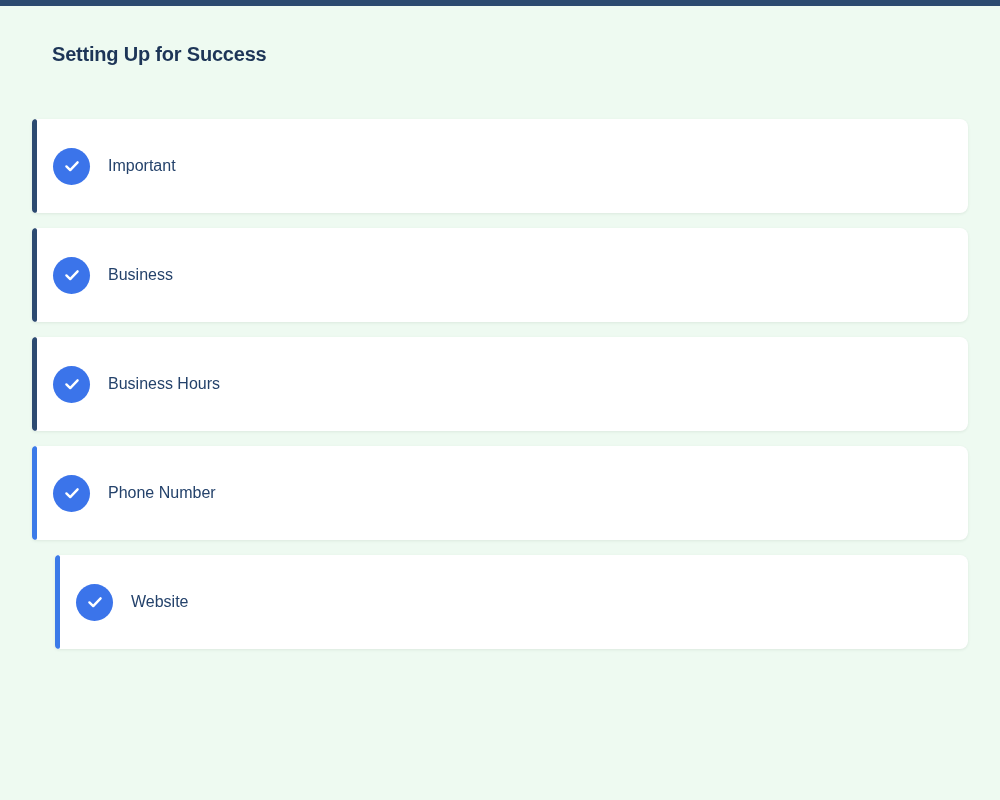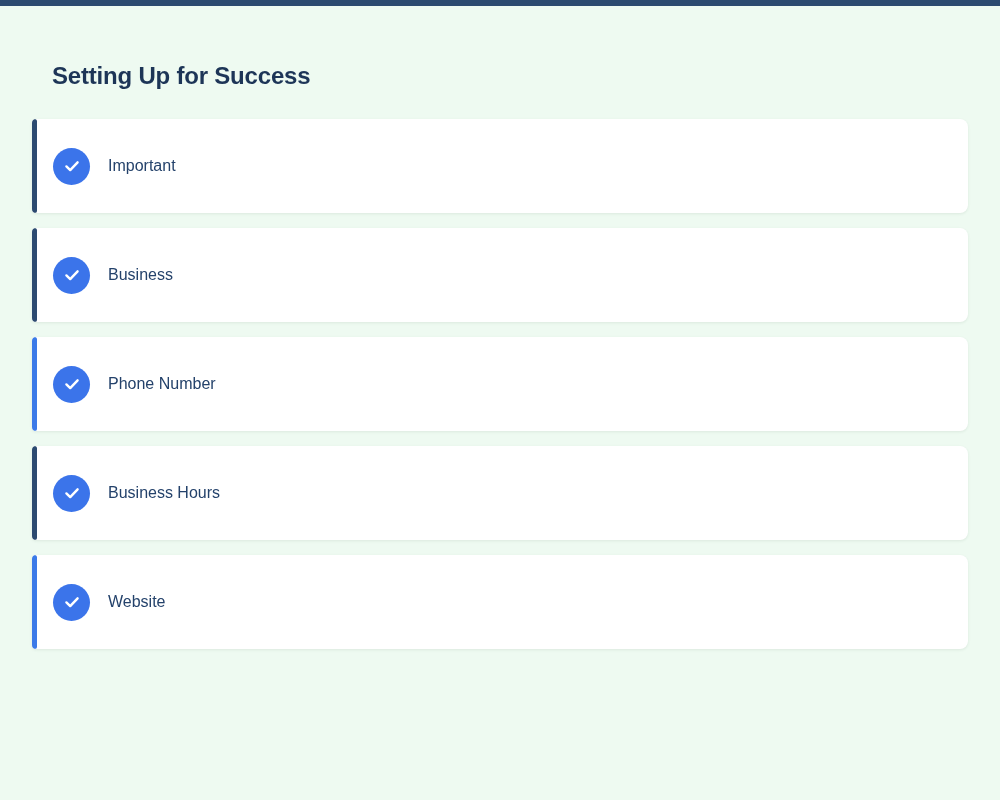--- a/index.html
+++ b/index.html
@@ -18,23 +18,23 @@
   #top-accent-bar {
     position: absolute;
     top: 0;
     left: 0;
     width: 1000px;
     height: 6px;
     background: #2c4a70;
   }
   #page-title {
     position: absolute;
-    top: 40px;
+    top: 21px;
     left: 52px;
-    font-size: 24px;
+    font-size: 20px;
     font-weight: bold;
     color: #1d3557;
     letter-spacing: -0.2px;
     line-height: 40px;
     white-space: nowrap;
   }
   #checklist {
     position: absolute;
     top: 119px;
     left: 32px;
@@ -47,20 +47,21 @@
     background: #ffffff;
     border-radius: 4px 8px 8px 4px;
     box-shadow: 0 1px 3px rgba(60, 90, 70, 0.10);
     display: flex;
     align-items: center;
     overflow: hidden;
     text-align: right;
   }
   .check-card:last-child {
     margin-bottom: 0;
+    margin-left: 23px;
   }
   .card-accent {
     position: absolute;
     left: 0;
     top: 0;
     bottom: 0;
     width: 5px;
     border-radius: 3px;
   }
   .accent-navy { background: #2c4a70; }
@@ -112,42 +113,42 @@
     <span class="card-accent accent-navy"></span>
     <span class="check-icon">
       <svg width="20" height="20" viewBox="0 0 20 20" aria-hidden="true">
         <path d="M4.4 10.4 L8.2 14.1 L15.6 6.3" fill="none" stroke="#ffffff" stroke-width="2.4" stroke-linecap="round" stroke-linejoin="round"></path>
       </svg>
     </span>
     <span class="card-label">Business</span>
   </div>
 
   <div class="check-card">
-    <span class="card-accent accent-blue"></span>
-    <span class="check-icon">
-      <svg width="20" height="20" viewBox="0 0 20 20" aria-hidden="true">
-        <path d="M4.4 10.4 L8.2 14.1 L15.6 6.3" fill="none" stroke="#ffffff" stroke-width="2.4" stroke-linecap="round" stroke-linejoin="round"></path>
-      </svg>
-    </span>
-    <span class="card-label">Phone Number</span>
-  </div>
-
-  <div class="check-card">
     <span class="card-accent accent-navy"></span>
     <span class="check-icon">
       <svg width="20" height="20" viewBox="0 0 20 20" aria-hidden="true">
         <path d="M4.4 10.4 L8.2 14.1 L15.6 6.3" fill="none" stroke="#ffffff" stroke-width="2.4" stroke-linecap="round" stroke-linejoin="round"></path>
       </svg>
     </span>
     <span class="card-label">Business Hours</span>
   </div>
 
   <div class="check-card">
     <span class="card-accent accent-blue"></span>
     <span class="check-icon">
       <svg width="20" height="20" viewBox="0 0 20 20" aria-hidden="true">
         <path d="M4.4 10.4 L8.2 14.1 L15.6 6.3" fill="none" stroke="#ffffff" stroke-width="2.4" stroke-linecap="round" stroke-linejoin="round"></path>
       </svg>
     </span>
+    <span class="card-label">Phone Number</span>
+  </div>
+
+  <div class="check-card">
+    <span class="card-accent accent-blue"></span>
+    <span class="check-icon">
+      <svg width="20" height="20" viewBox="0 0 20 20" aria-hidden="true">
+        <path d="M4.4 10.4 L8.2 14.1 L15.6 6.3" fill="none" stroke="#ffffff" stroke-width="2.4" stroke-linecap="round" stroke-linejoin="round"></path>
+      </svg>
+    </span>
     <span class="card-label">Website</span>
   </div>
 
 </div>
 
 </body></html>

